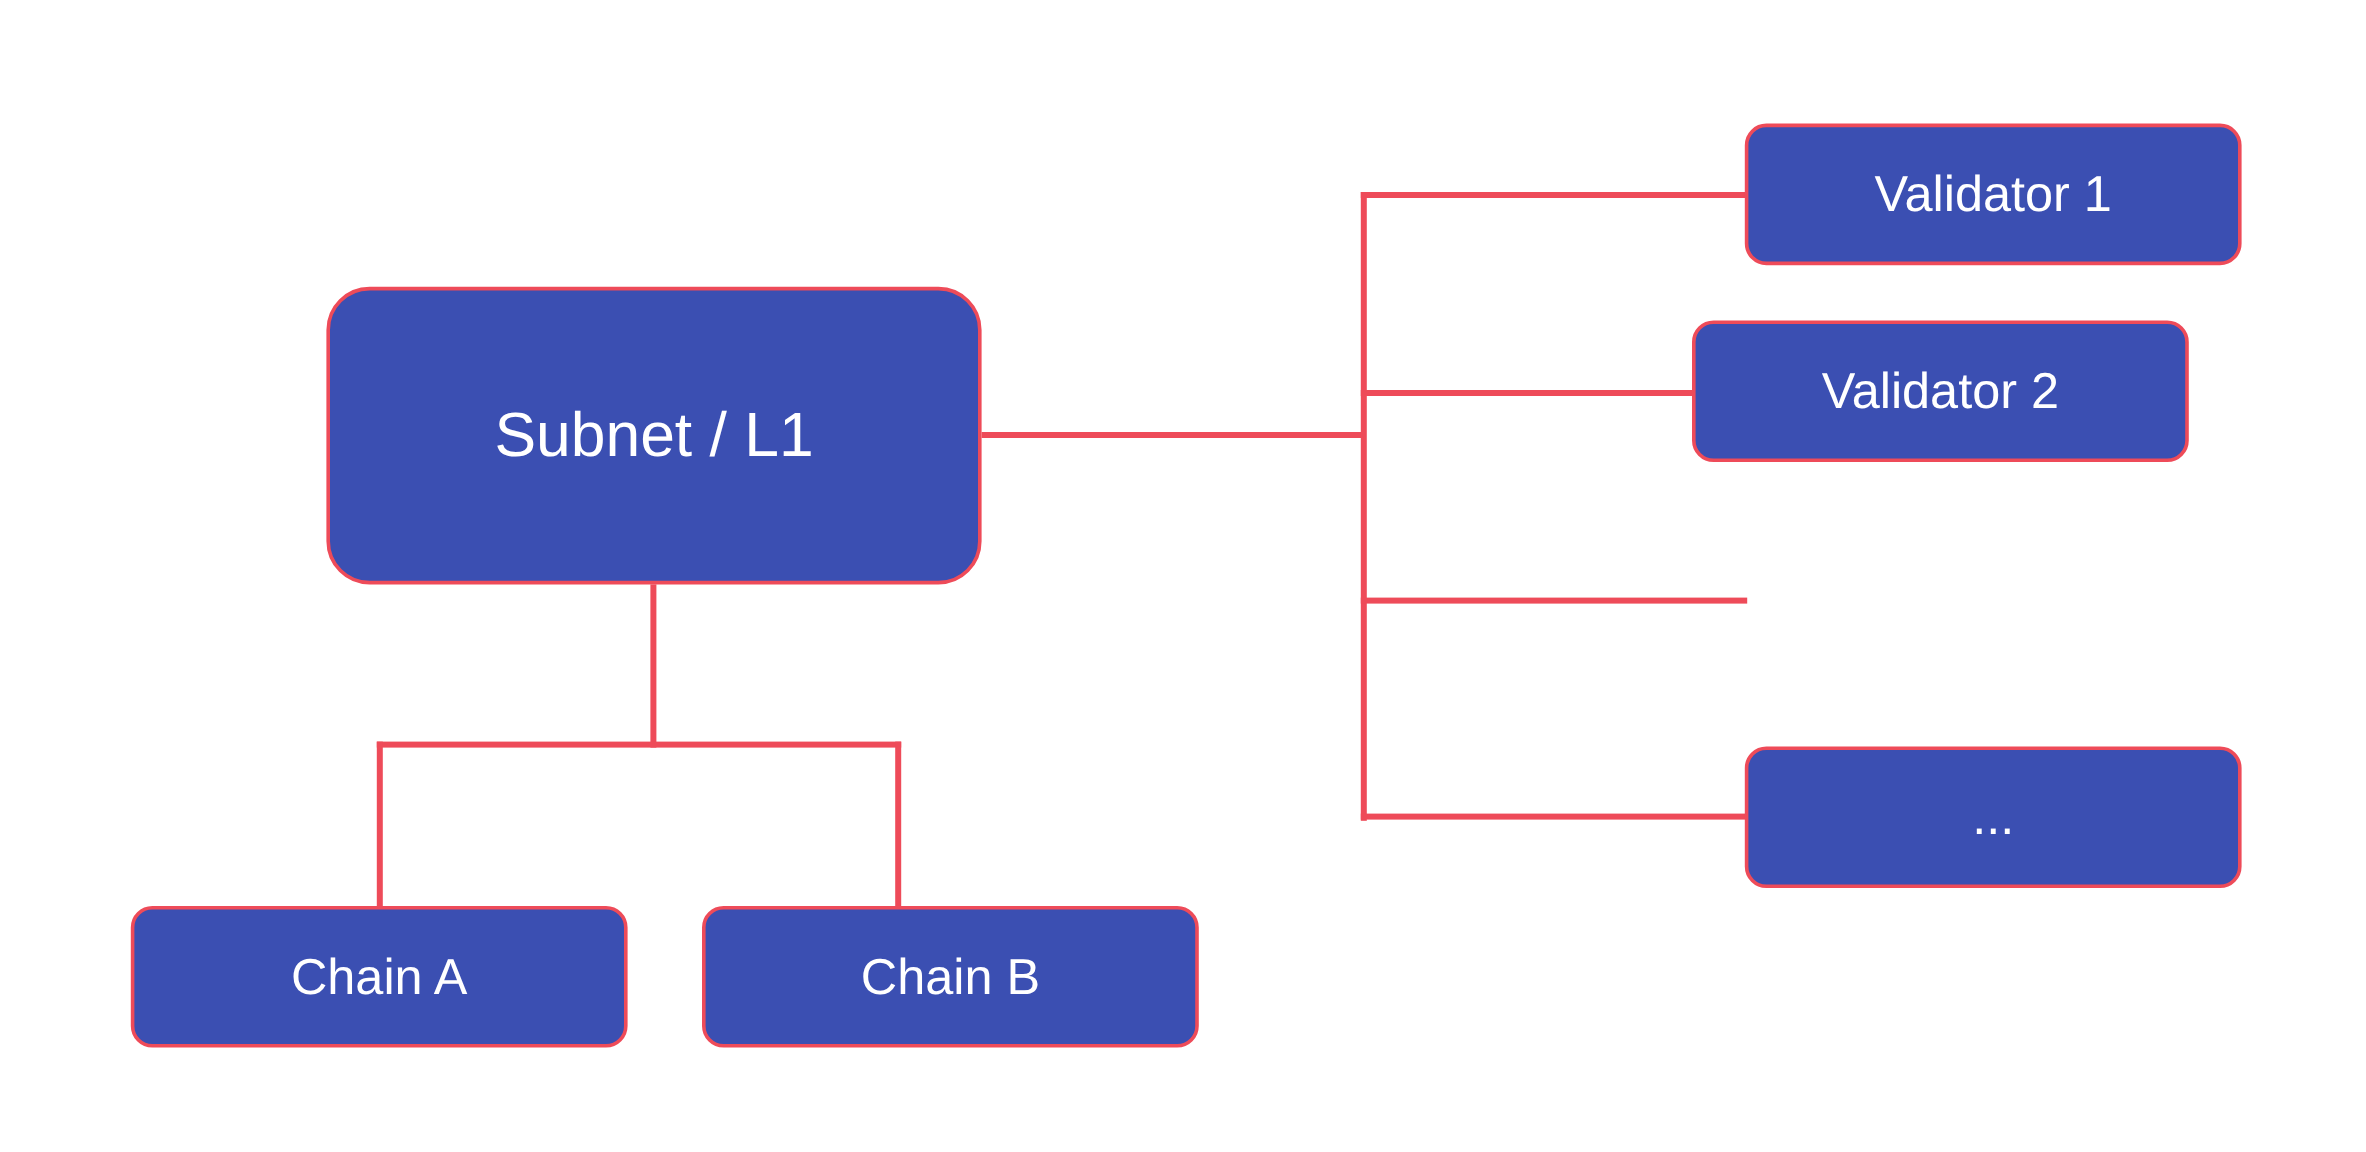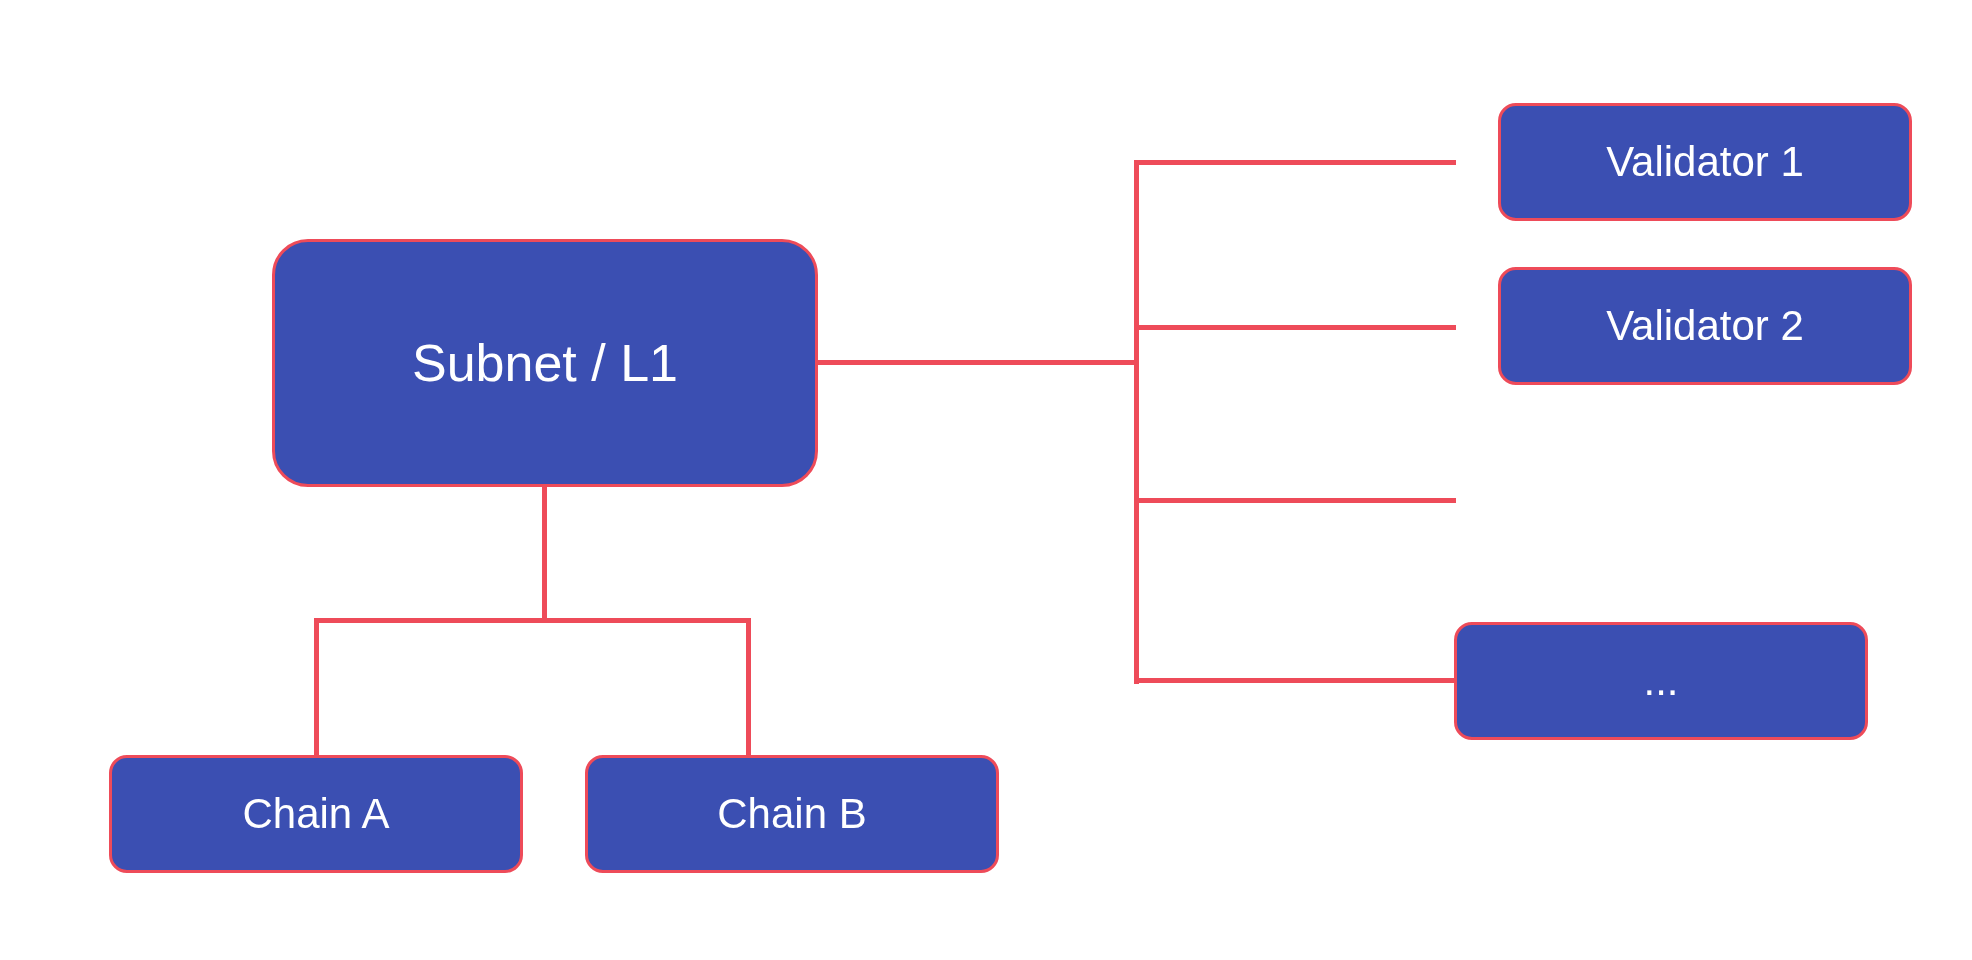--- a/index.html
+++ b/index.html
@@ -43,22 +43,22 @@
     font-size:42px;
   }
   .node.root{
     left:272px;
     top:239px;
     width:546px;
     height:248px;
     border-radius:36px;
     font-size:52px;
   }
-  .v1{left:1454px;top:103px;margin-left:44px;}
-  .v2{left:1498px;top:267px;}
+  .v1{left:1454px;top:103px;}
+  .v2{left:1410px;top:267px;}
   .v3{left:1454px;top:441px;}
   .vmore{left:1454px;top:622px;}
   .chain-a{left:109px;top:755px;}
   .chain-b{left:585px;top:755px;}
   .node span{display:block;}
 </style>
 </head>
 <body>
 
 <div class="canvas">

